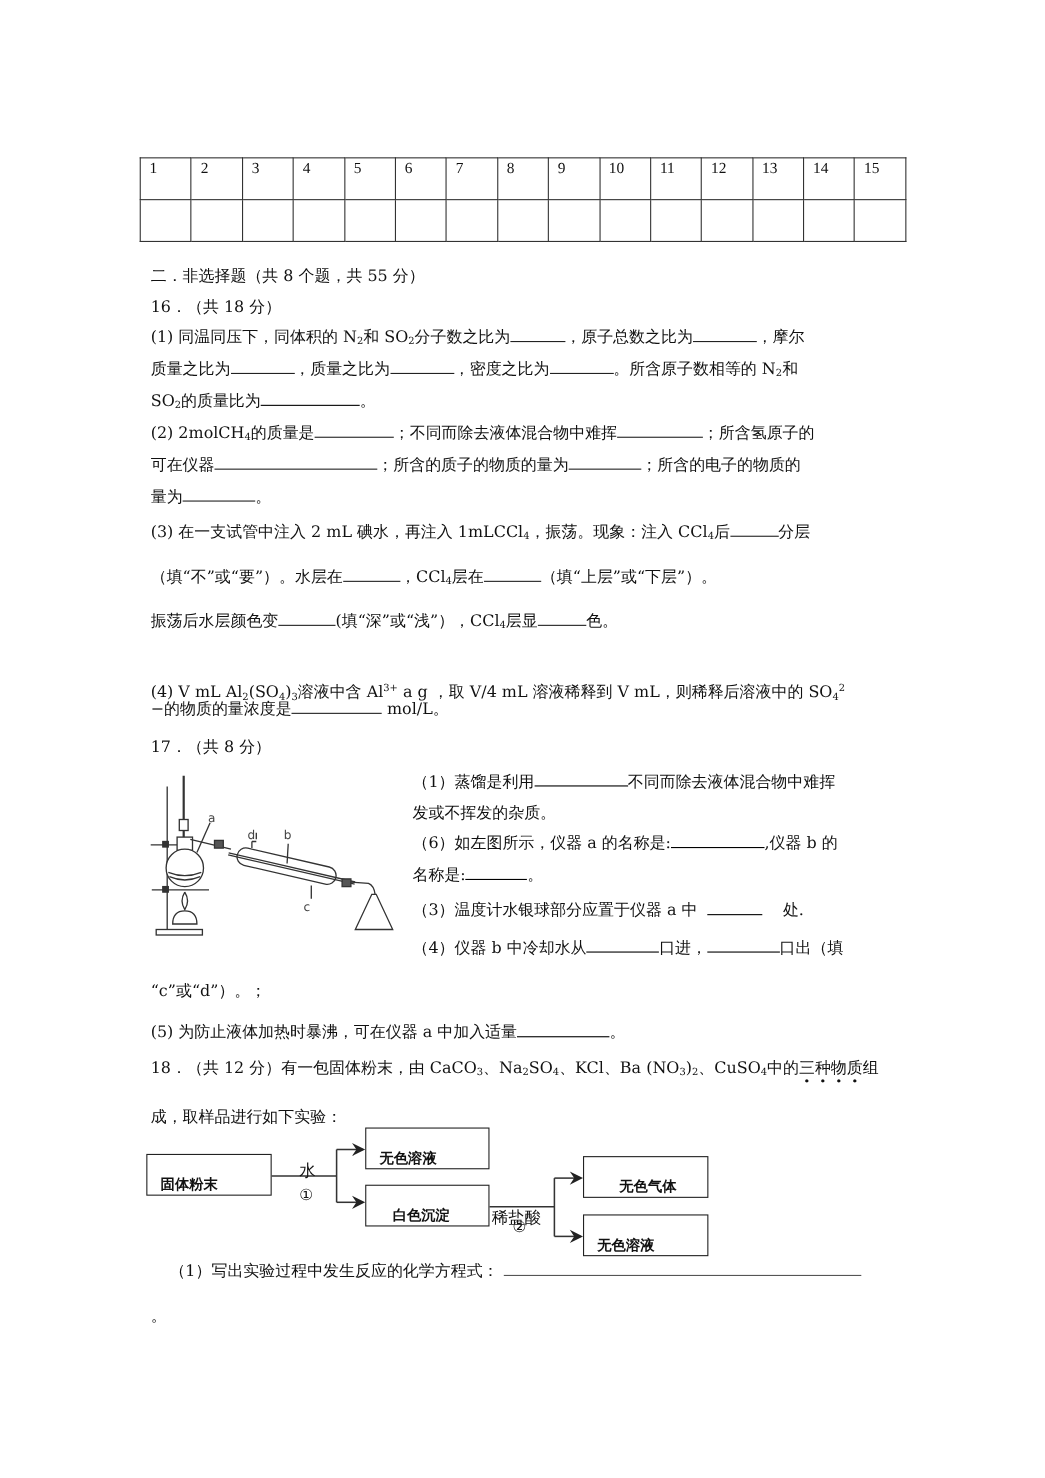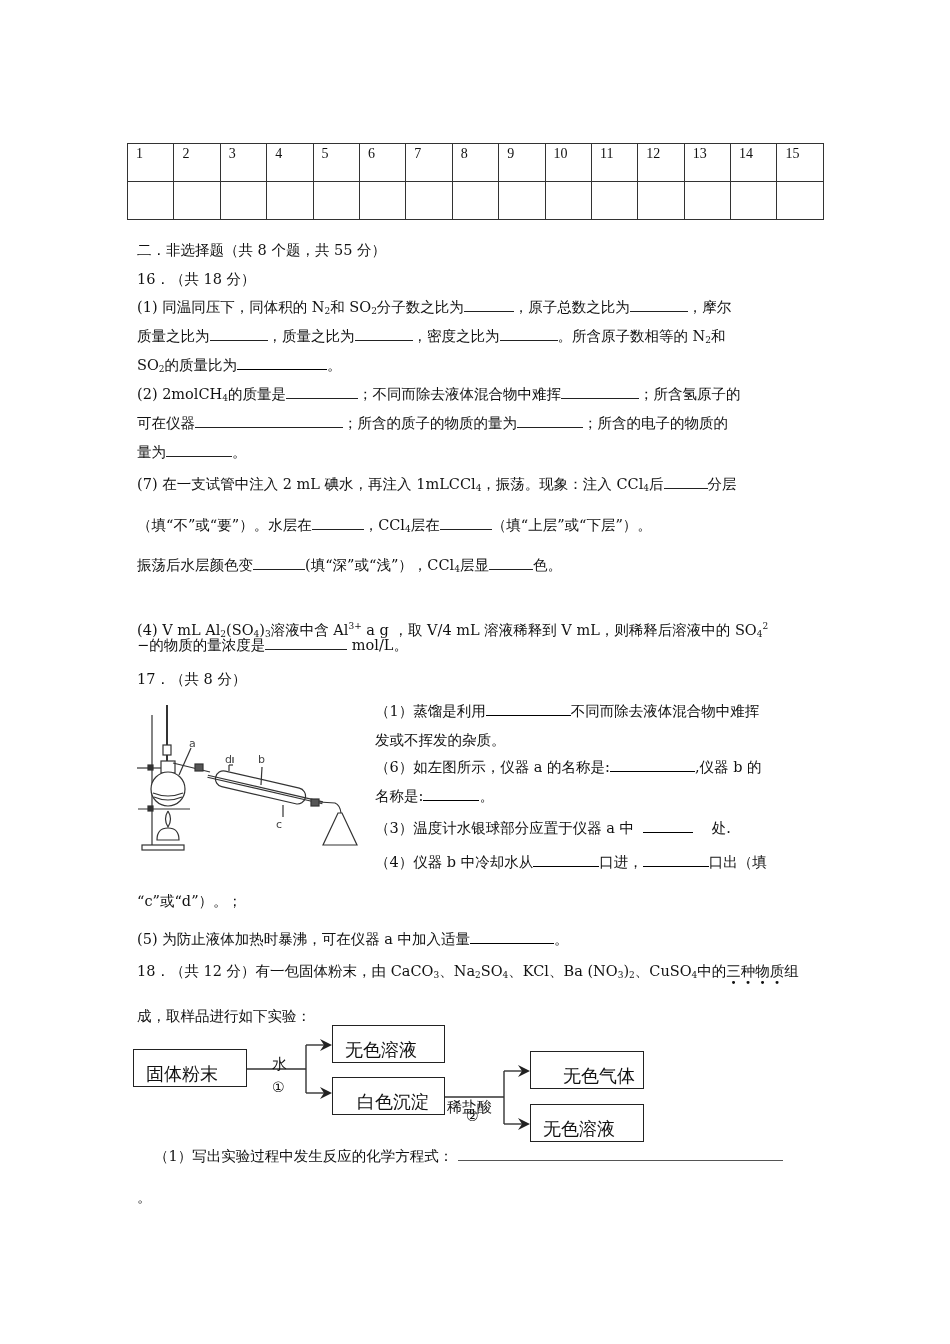--- a/index.html
+++ b/index.html
@@ -20,21 +20,21 @@
   }
   .line { line-height: 28px; }
   .blank { display: inline-block; border-bottom: 1px solid #222; height: 14px; vertical-align: baseline; }
   .blank.thick { border-bottom: 1.5px solid #000; }
   sub, sup { font-size: 9px; }
   sub { vertical-align: -2px; }
   sup { vertical-align: 6px; }
   .dot-under { position: relative; display: inline-block; }
   .dot-under::after { content: "·"; position: absolute; left: 50%; transform: translateX(-50%); bottom: -12px; font-size: 16px; font-weight: bold; }
   .box { position: absolute; border: 1.5px solid #222; background: #fff; }
-  .box span { position: absolute; bottom: 0px; font-size: 18px; font-family: "DejaVu Sans", sans-serif; }
+  .box span { position: absolute; bottom: 0px; font-size: 13px; font-family: "DejaVu Sans", sans-serif; font-weight: bold; }
 </style>
 </head>
 <body>
 
 <table class="answer">
   <tbody>
       <tr>
     <td>1</td>
     <td>2</td>
     <td>3</td>
@@ -89,21 +89,21 @@
   <span>(2) 2molCH</span><sub>4</sub><span>的质量是</span><span class="blank" style="width:72px"></span><span>；不同而除去液体混合物中难挥</span><span class="blank" style="width:78px"></span><span>；所含氢原子的</span>
 </div>
 <div class="abs line" style="left:137px; top:409px;">
   <span>可在仪器</span><span class="blank" style="width:148px"></span><span>；所含的质子的物质的量为</span><span class="blank" style="width:66px"></span><span>；所含的电子的物质的</span>
 </div>
 <div class="abs line" style="left:137px; top:438px;">
   <span>量为</span><span class="blank" style="width:66px"></span><span>。</span>
 </div>
 
 <div class="abs line" style="left:137px; top:470px;">
-  <span>(7) 在一支试管中注入 2 mL 碘水，再注入 1mLCCl</span><sub>4</sub><span>，振荡。现象：注入 CCl</span><sub>4</sub><span>后</span><span class="blank" style="width:44px"></span><span>分层</span>
+  <span>(3) 在一支试管中注入 2 mL 碘水，再注入 1mLCCl</span><sub>4</sub><span>，振荡。现象：注入 CCl</span><sub>4</sub><span>后</span><span class="blank" style="width:44px"></span><span>分层</span>
 </div>
 <div class="abs line" style="left:137px; top:511px;">
   <span>（填“不”或“要”）。水层在</span><span class="blank" style="width:52px"></span><span>，CCl</span><sub>4</sub><span>层在</span><span class="blank" style="width:52px"></span><span>（填“上层”或“下层”）。</span>
 </div>
 <div class="abs line" style="left:137px; top:551px;">
   <span>振荡后水层颜色变</span><span class="blank" style="width:52px"></span><span>(填“深”或“浅”），CCl</span><sub>4</sub><span>层显</span><span class="blank" style="width:44px"></span><span>色。</span>
 </div>
 
 <div class="abs line" style="left:137px; top:612px;">
   <span>(4) V mL Al</span><sub>2</sub><span>(SO</span><sub>4</sub><span>)</span><sub>3</sub><span>溶液中含 Al</span><sup>3+</sup><span> a g ，取 V/4 mL 溶液稀释到 V mL，则稀释后溶液中的 SO</span><sub style="font-size:0">2</sub><sub>4</sub><sup>2</sup>

